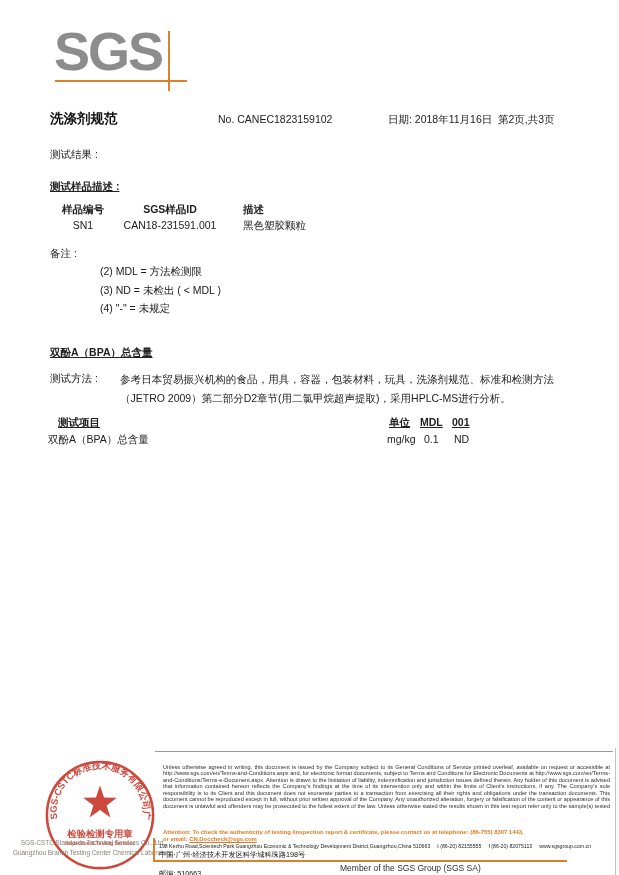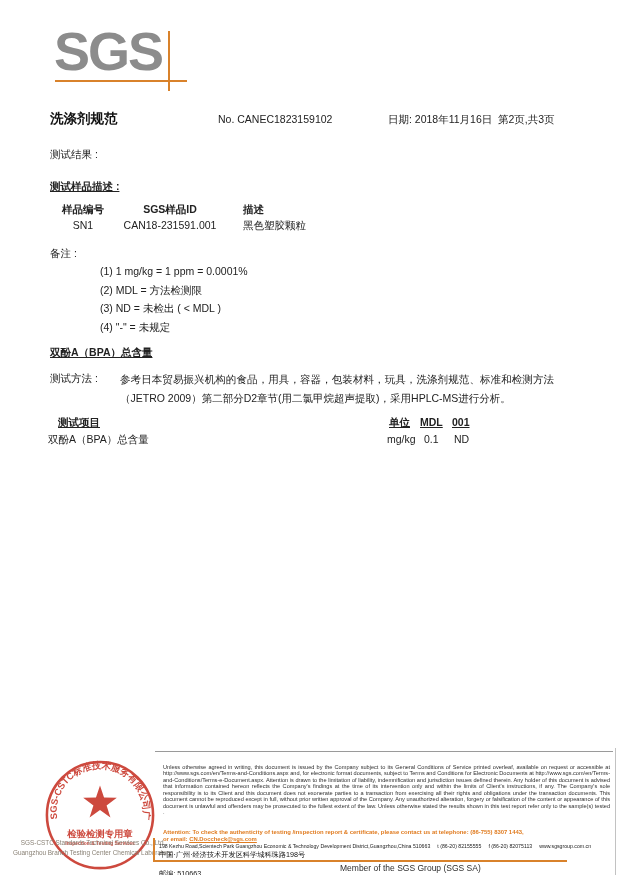--- a/index.html
+++ b/index.html
@@ -56,21 +56,20 @@
   <div class="abs cell bold" style="left:50px; top:203px; width:66px; text-align:center;">样品编号</div>
   <div class="abs cell bold" style="left:120px; top:203px; width:100px; text-align:center;">SGS样品ID</div>
   <div class="abs cell bold" style="left:243px; top:203px;">描述</div>
 
   <div class="abs cell" style="left:50px; top:219px; width:66px; text-align:center;">SN1</div>
   <div class="abs cell" style="left:120px; top:219px; width:100px; text-align:center;">CAN18-231591.001</div>
   <div class="abs cell" style="left:243px; top:219px;">黑色塑胶颗粒</div>
 
   <div class="abs label" style="left:50px; top:247px;">备注 :</div>
   <div class="abs" style="left:100px; top:265px;">
-    <div class="note-line">(1) 1 mg/kg = 1 ppm = 0.0001%</div>
     <div class="note-line">(2) MDL = 方法检测限</div>
     <div class="note-line">(3) ND = 未检出 ( &lt; MDL )</div>
     <div class="note-line">(4) "-" = 未规定</div>
   </div>
 
   <div class="abs label bold u" style="left:50px; top:346px;">双酚A（BPA）总含量</div>
   <div class="abs label" style="left:50px; top:372px;">测试方法 :</div>
   <div class="abs method-text" style="left:120px; top:370px; width:434px;">参考日本贸易振兴机构的食品，用具，容器，包装材料，玩具，洗涤剂规范、标准和检测方法（JETRO 2009）第二部分D2章节(用二氯甲烷超声提取)，采用HPLC-MS进行分析。</div>
 
   <div class="abs cell bold u" style="left:58px; top:416px;">测试项目</div>

